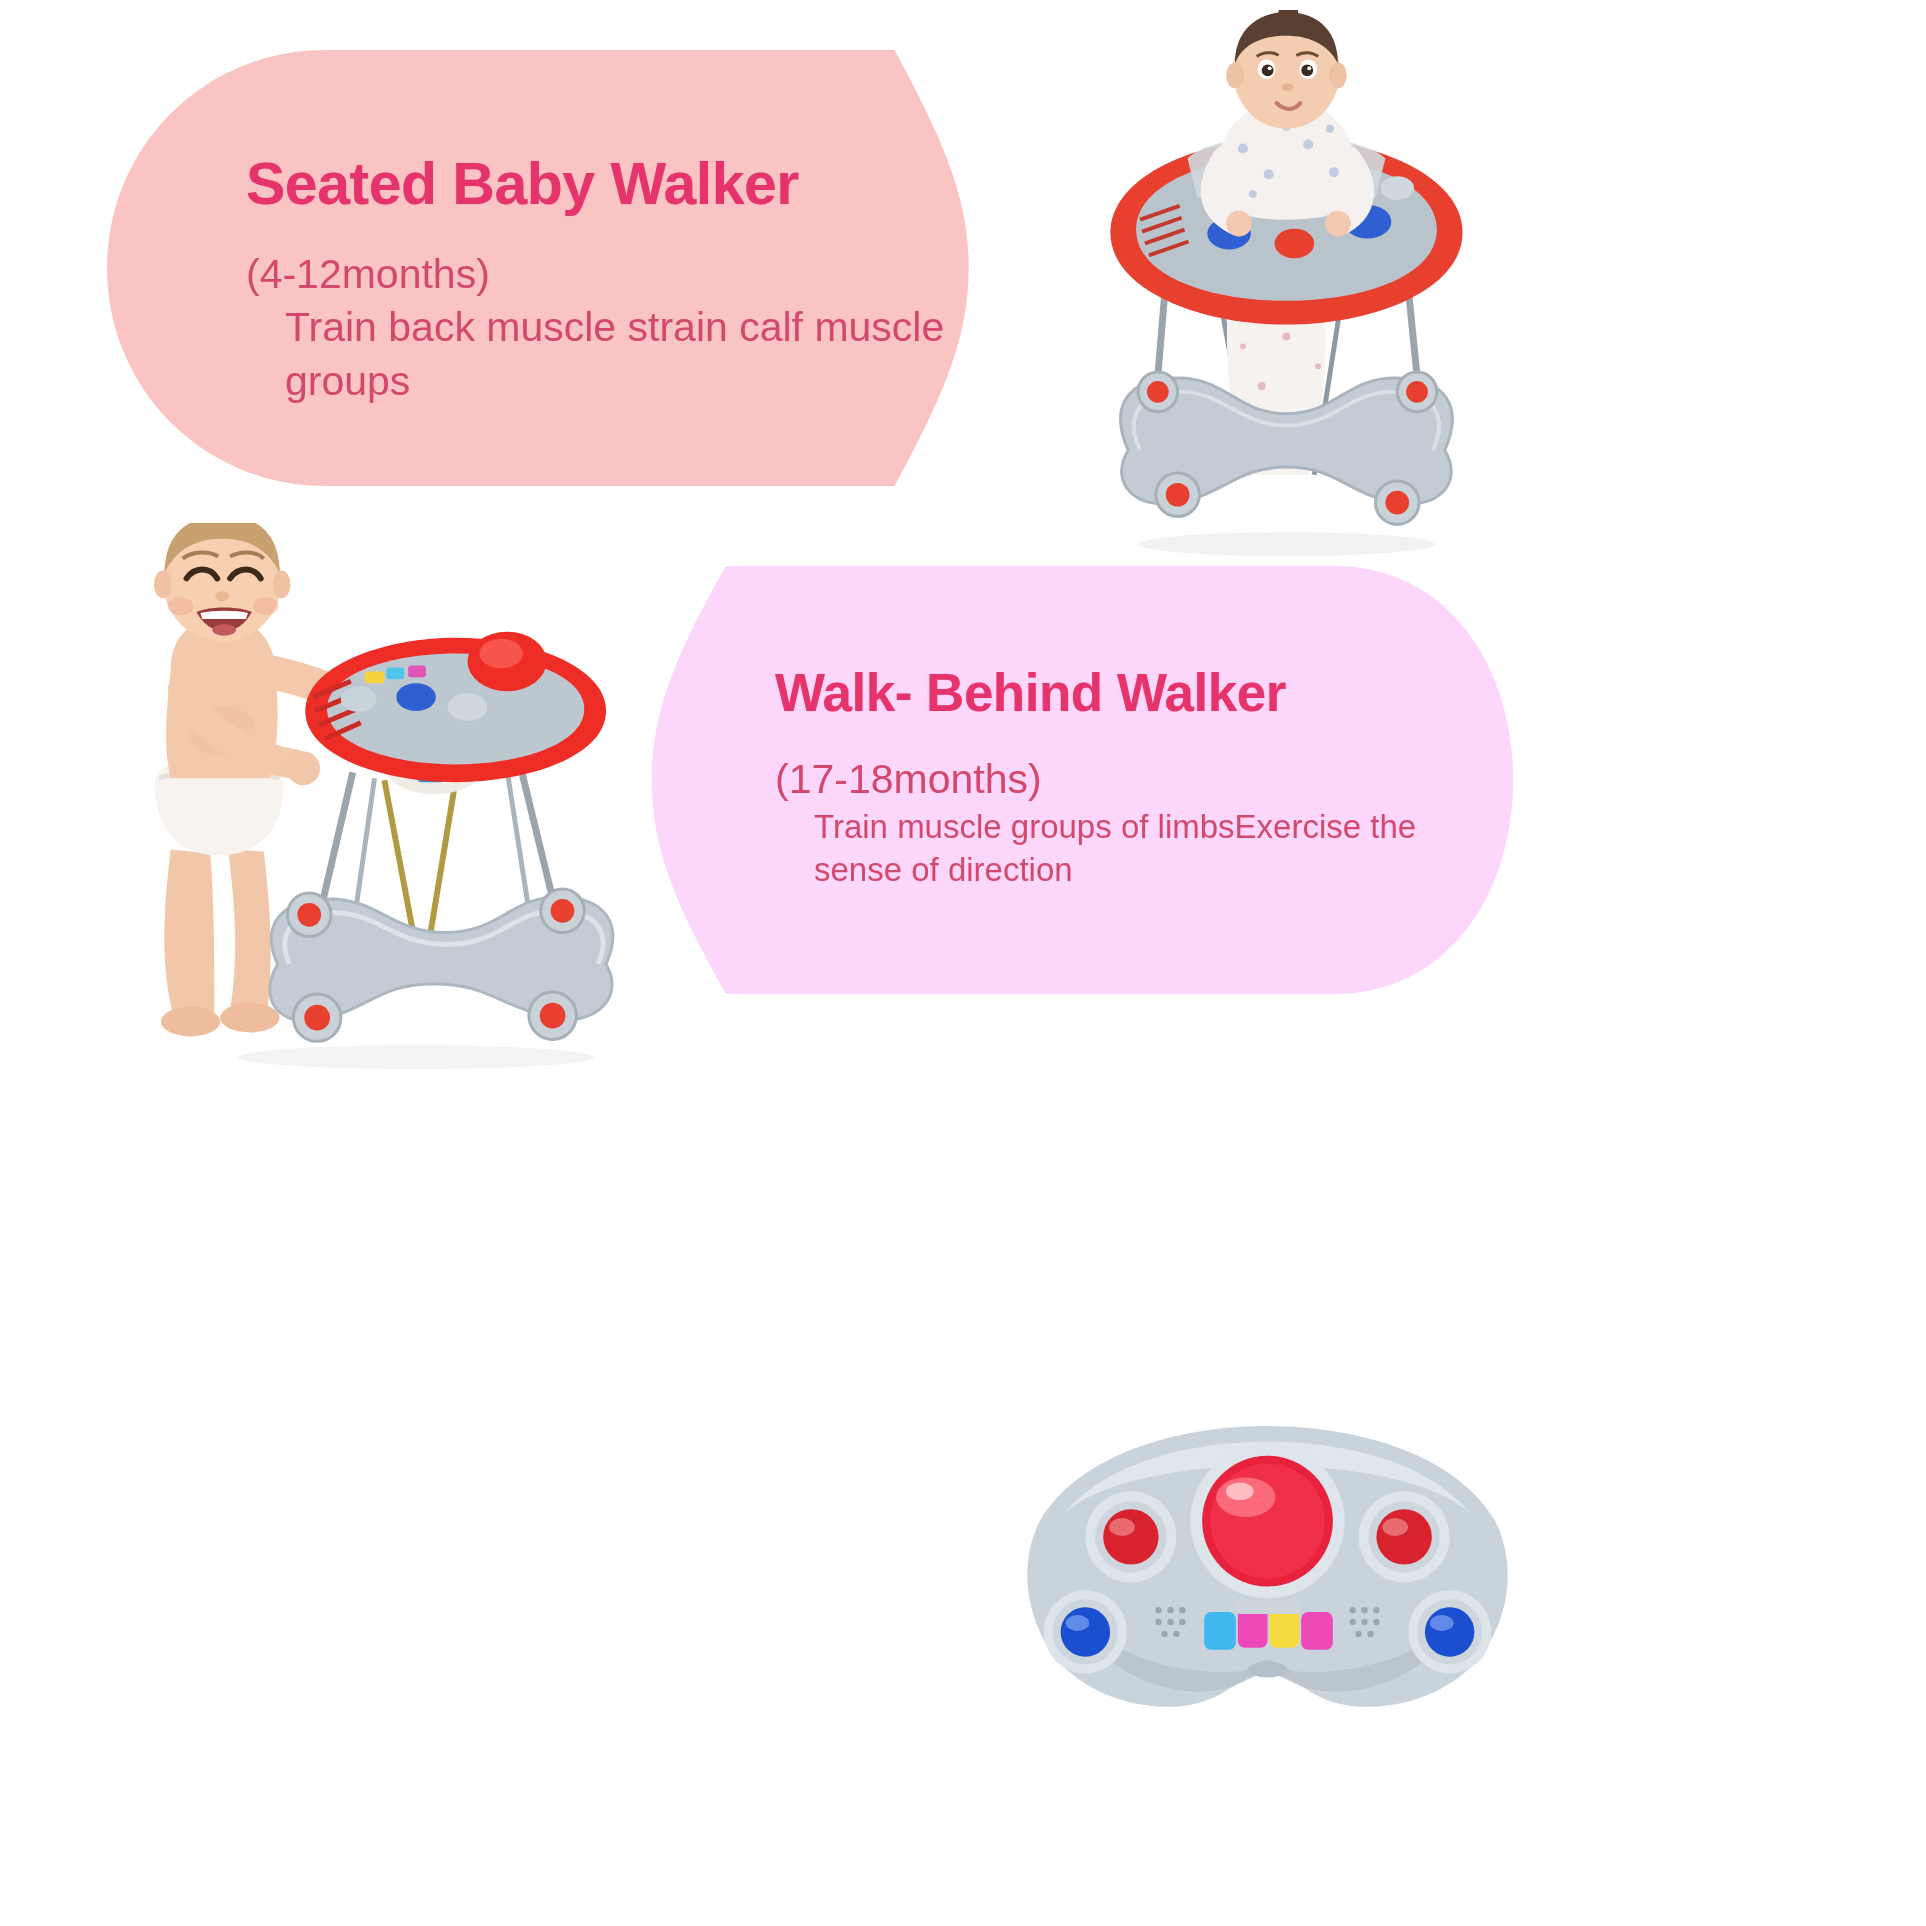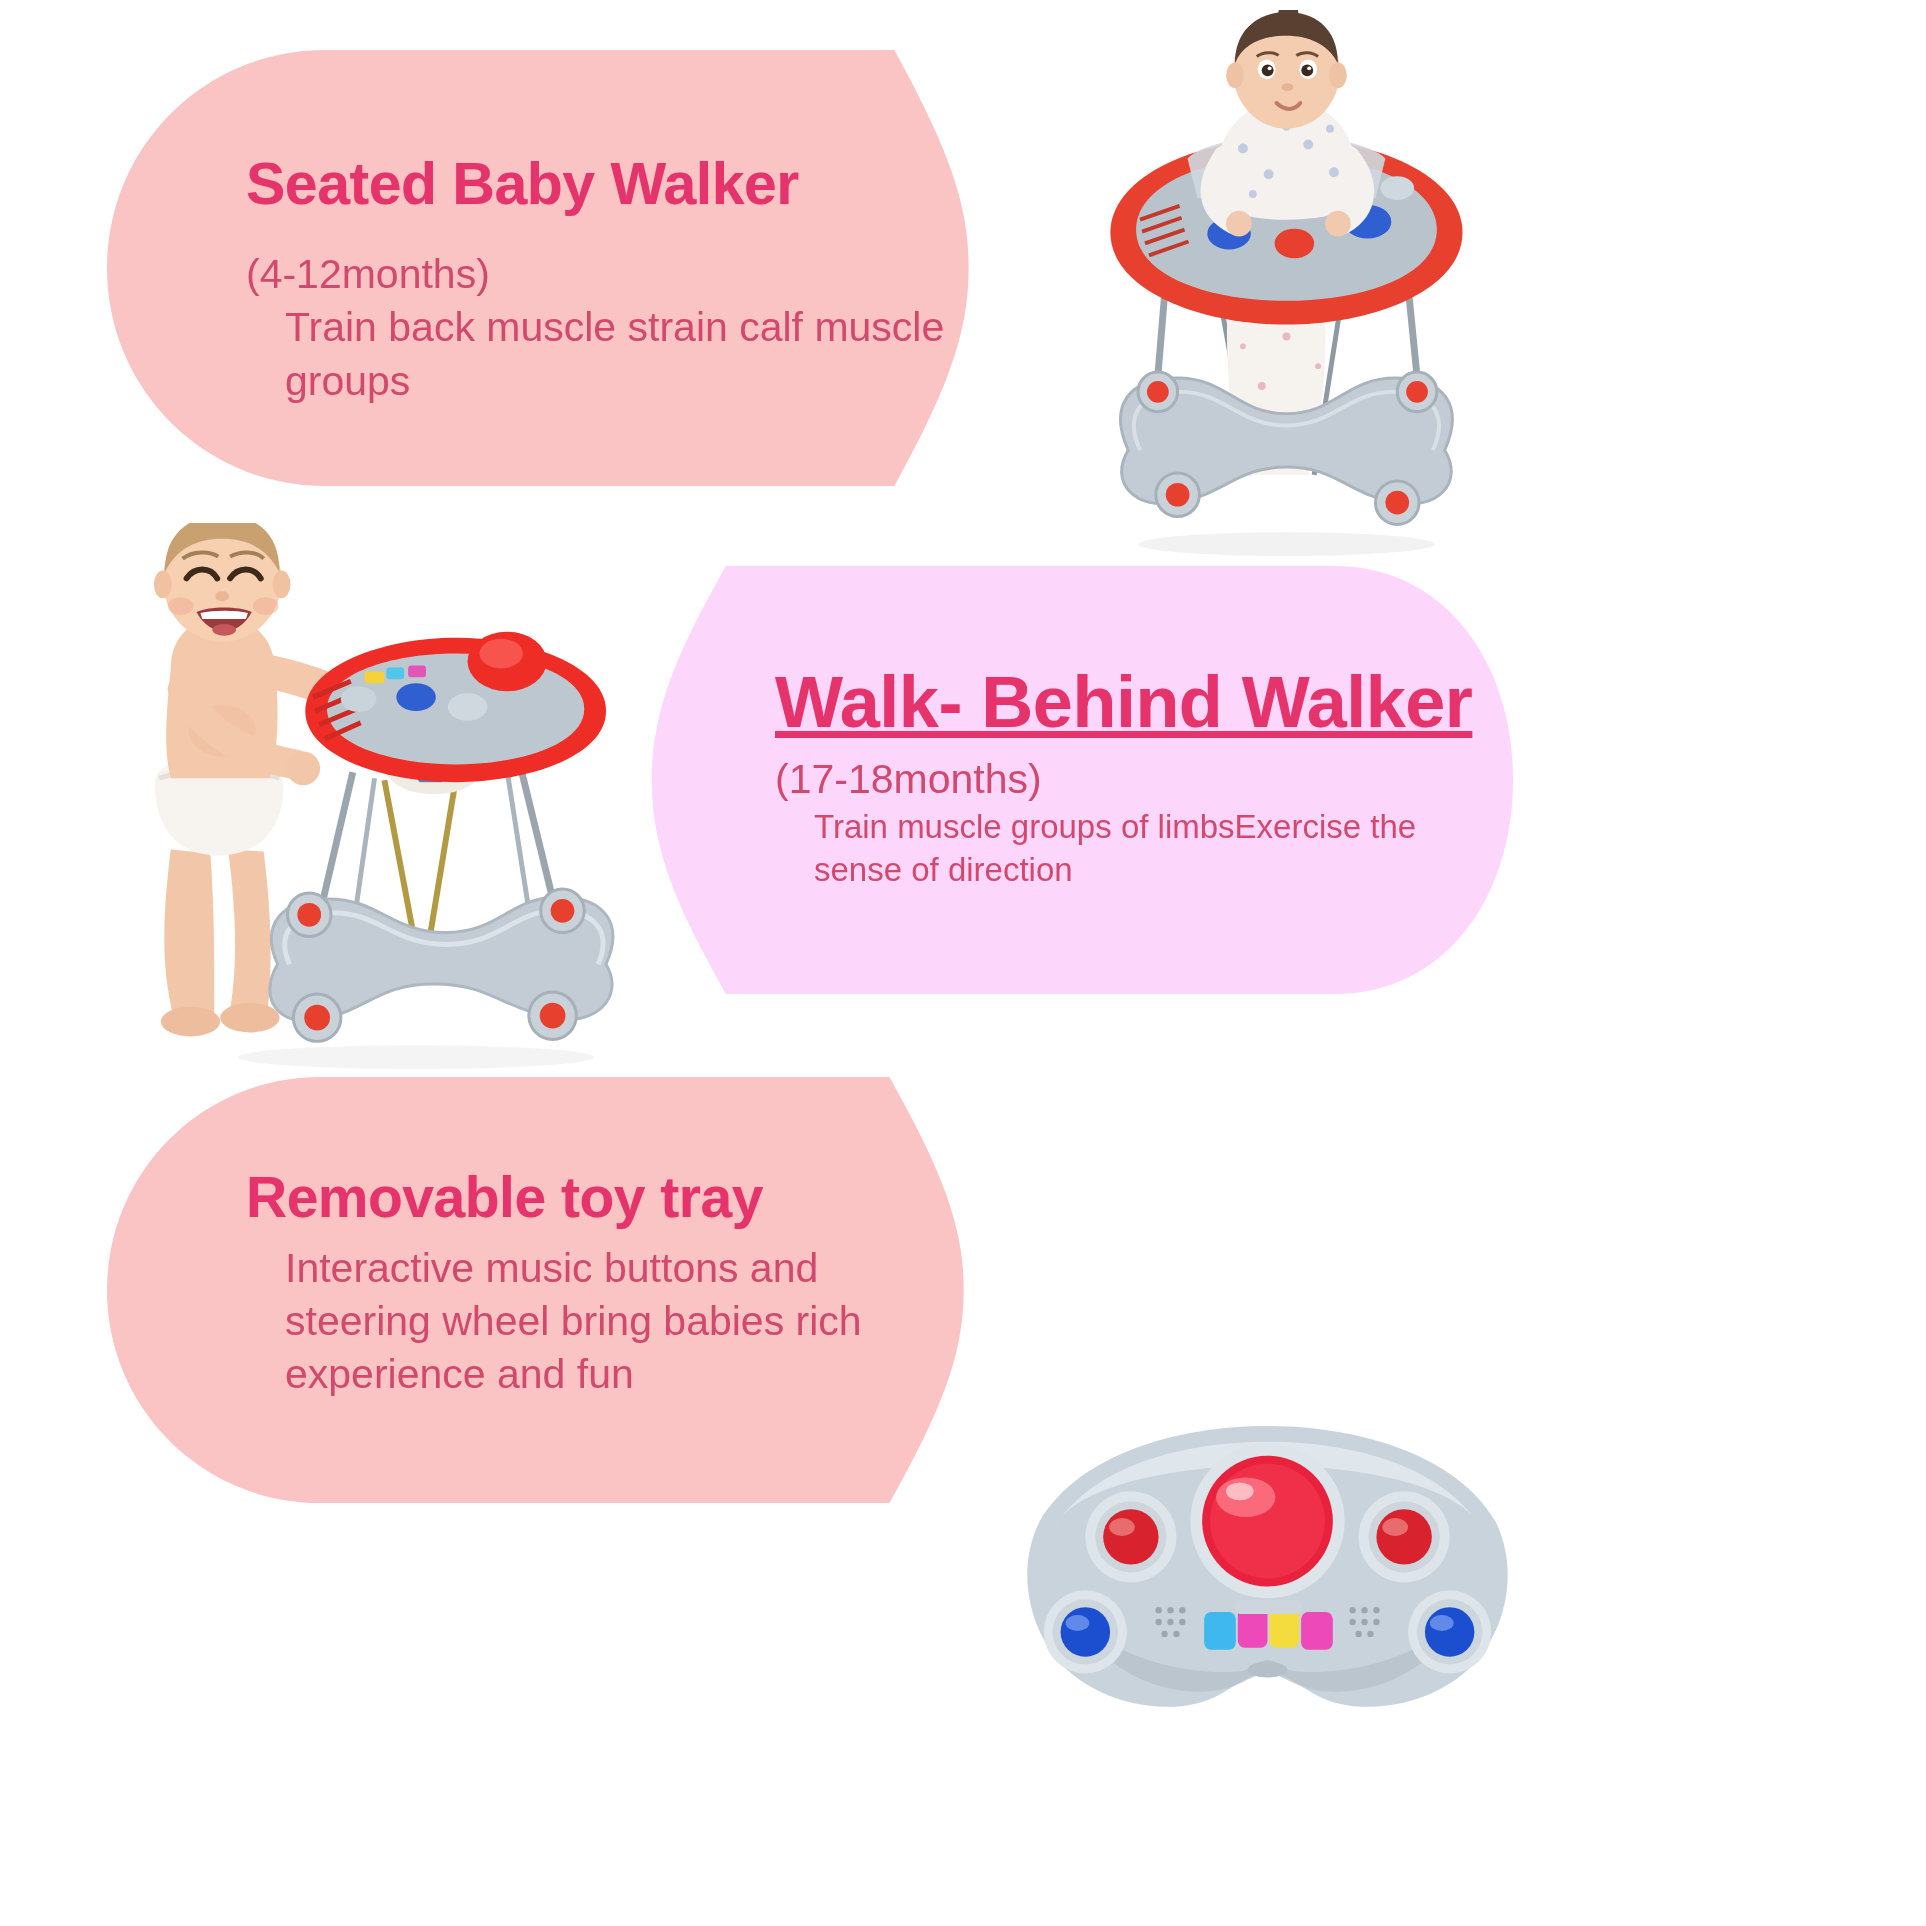--- a/index.html
+++ b/index.html
@@ -32,21 +32,21 @@
   
   #panel-1{left:107px;top:50px;width:931px;height:436px;}
   #panel-1 .panel-text{left:139px;top:104px;width:693px;}
   #panel-1 .ftitle{font-size:59px;margin-bottom:32px;}
   #panel-1 .fage{font-size:41px;}
   #panel-1 .fbody{font-size:41px;width:683px;}
 
   
   #panel-2{left:622px;top:566px;width:891px;height:428px;}
   #panel-2 .panel-text{left:153px;top:99px;width:693px;}
-  #panel-2 .ftitle{font-size:72px;margin-bottom:12px;text-decoration:underline;}
+  #panel-2 .ftitle{font-size:53px;margin-bottom:32px;}
   #panel-2 .fage{font-size:41px;}
   #panel-2 .fbody{font-size:33px;width:683px;}
 
   
   #panel-3{left:107px;top:1077px;width:931px;height:426px;}
   #panel-3 .panel-text{left:139px;top:91px;width:653px;}
   #panel-3 .ftitle{font-size:57px;margin-bottom:14px;}
   #panel-3 .fbody{font-size:41px;width:614px;}
 
   
@@ -95,36 +95,20 @@
                  C30,146 55,88 105,0 Z" fill="#fcd6fb"></path>
       </svg>
     </div>
     <div class="panel-text">
       <div class="ftitle">Walk- Behind Walker</div>
       <div class="fage">(17-18months)</div>
       <div class="fbody">Train muscle groups of limbsExercise the sense of direction</div>
     </div>
   </div>
 
-  <div class="panel" id="panel-3">
-    <div class="shape">
-      <svg viewBox="0 0 940 430" preserveAspectRatio="none">
-        <path d="M215,0 L790,0
-                 C840,90 865,147 865,215
-                 C865,283 840,340 790,430
-                 L215,430
-                 C96,430 0,334 0,215
-                 C0,96 96,0 215,0 Z" fill="#fac4c4"></path>
-      </svg>
-    </div>
-    <div class="panel-text">
-      <div class="ftitle">Removable toy tray</div>
-      <div class="fbody">Interactive music buttons and steering wheel bring babies rich experience and fun</div>
-    </div>
-  </div>
 
   <div class="photo" id="photo-seated-walker">
     <svg viewBox="0 0 470 560">
 
       <ellipse cx="240" cy="540" rx="150" ry="12" fill="#f2f2f2"></ellipse>
 
       <path d="M120,250 L105,430" stroke="#9aa4ad" stroke-width="7" fill="none"></path>
       <path d="M360,250 L378,430" stroke="#9aa4ad" stroke-width="7" fill="none"></path>
       <path d="M168,265 L205,470" stroke="#8e9aa3" stroke-width="5" fill="none"></path>
       <path d="M300,265 L268,470" stroke="#8e9aa3" stroke-width="5" fill="none"></path>

